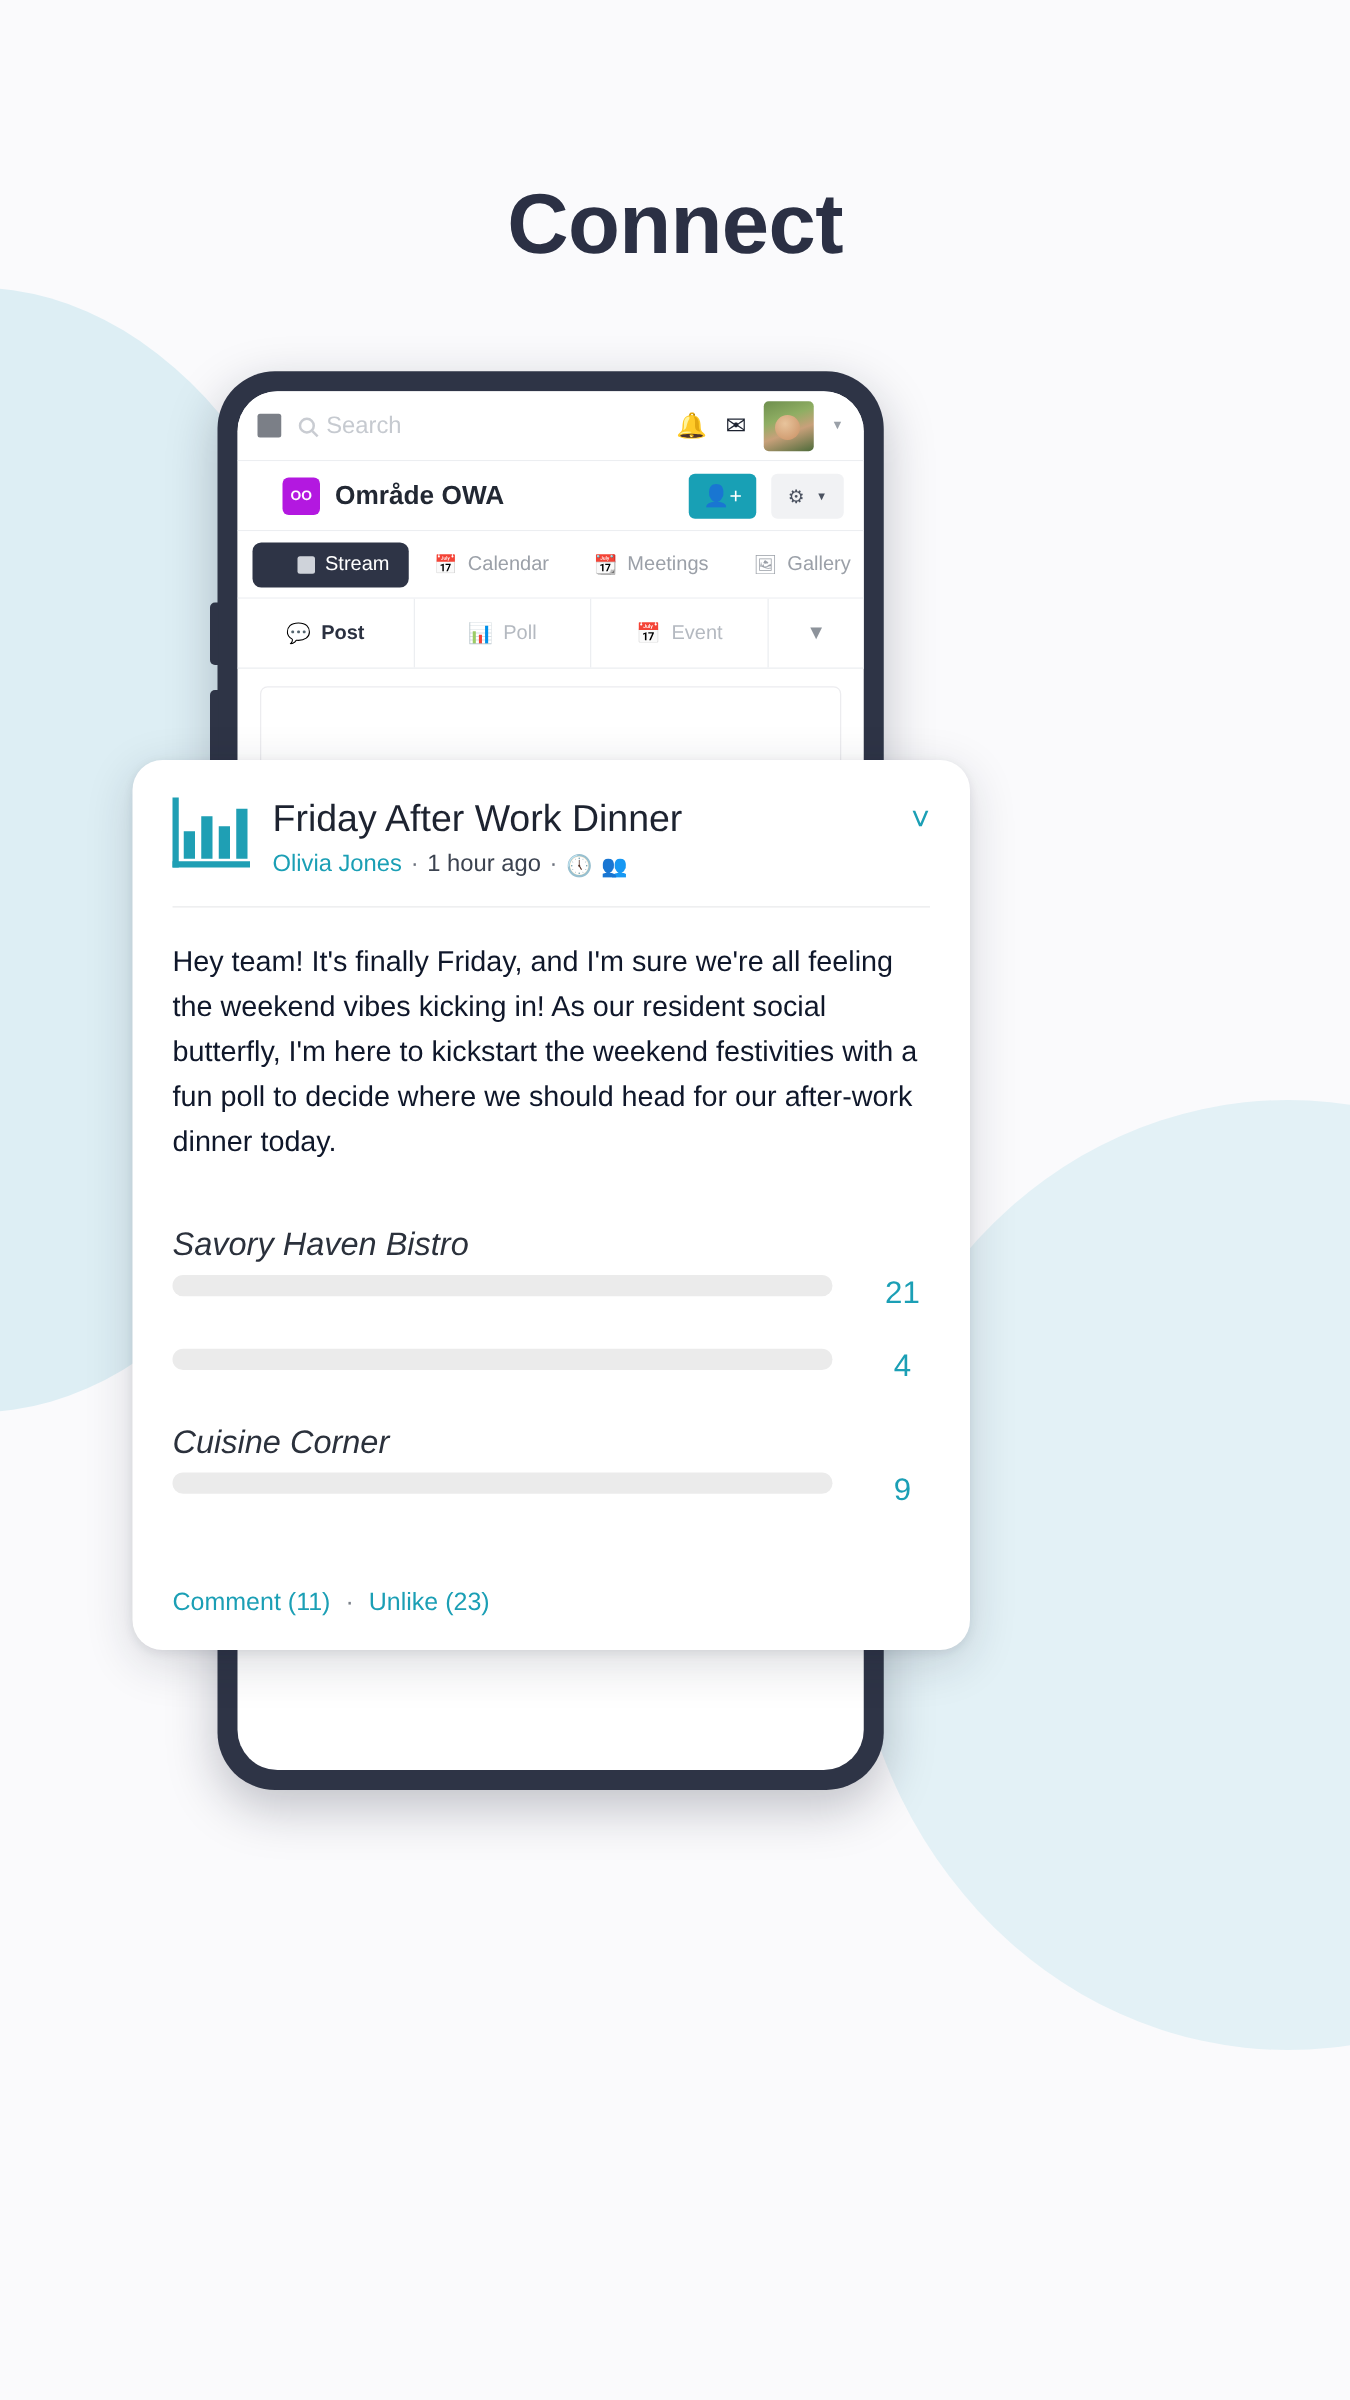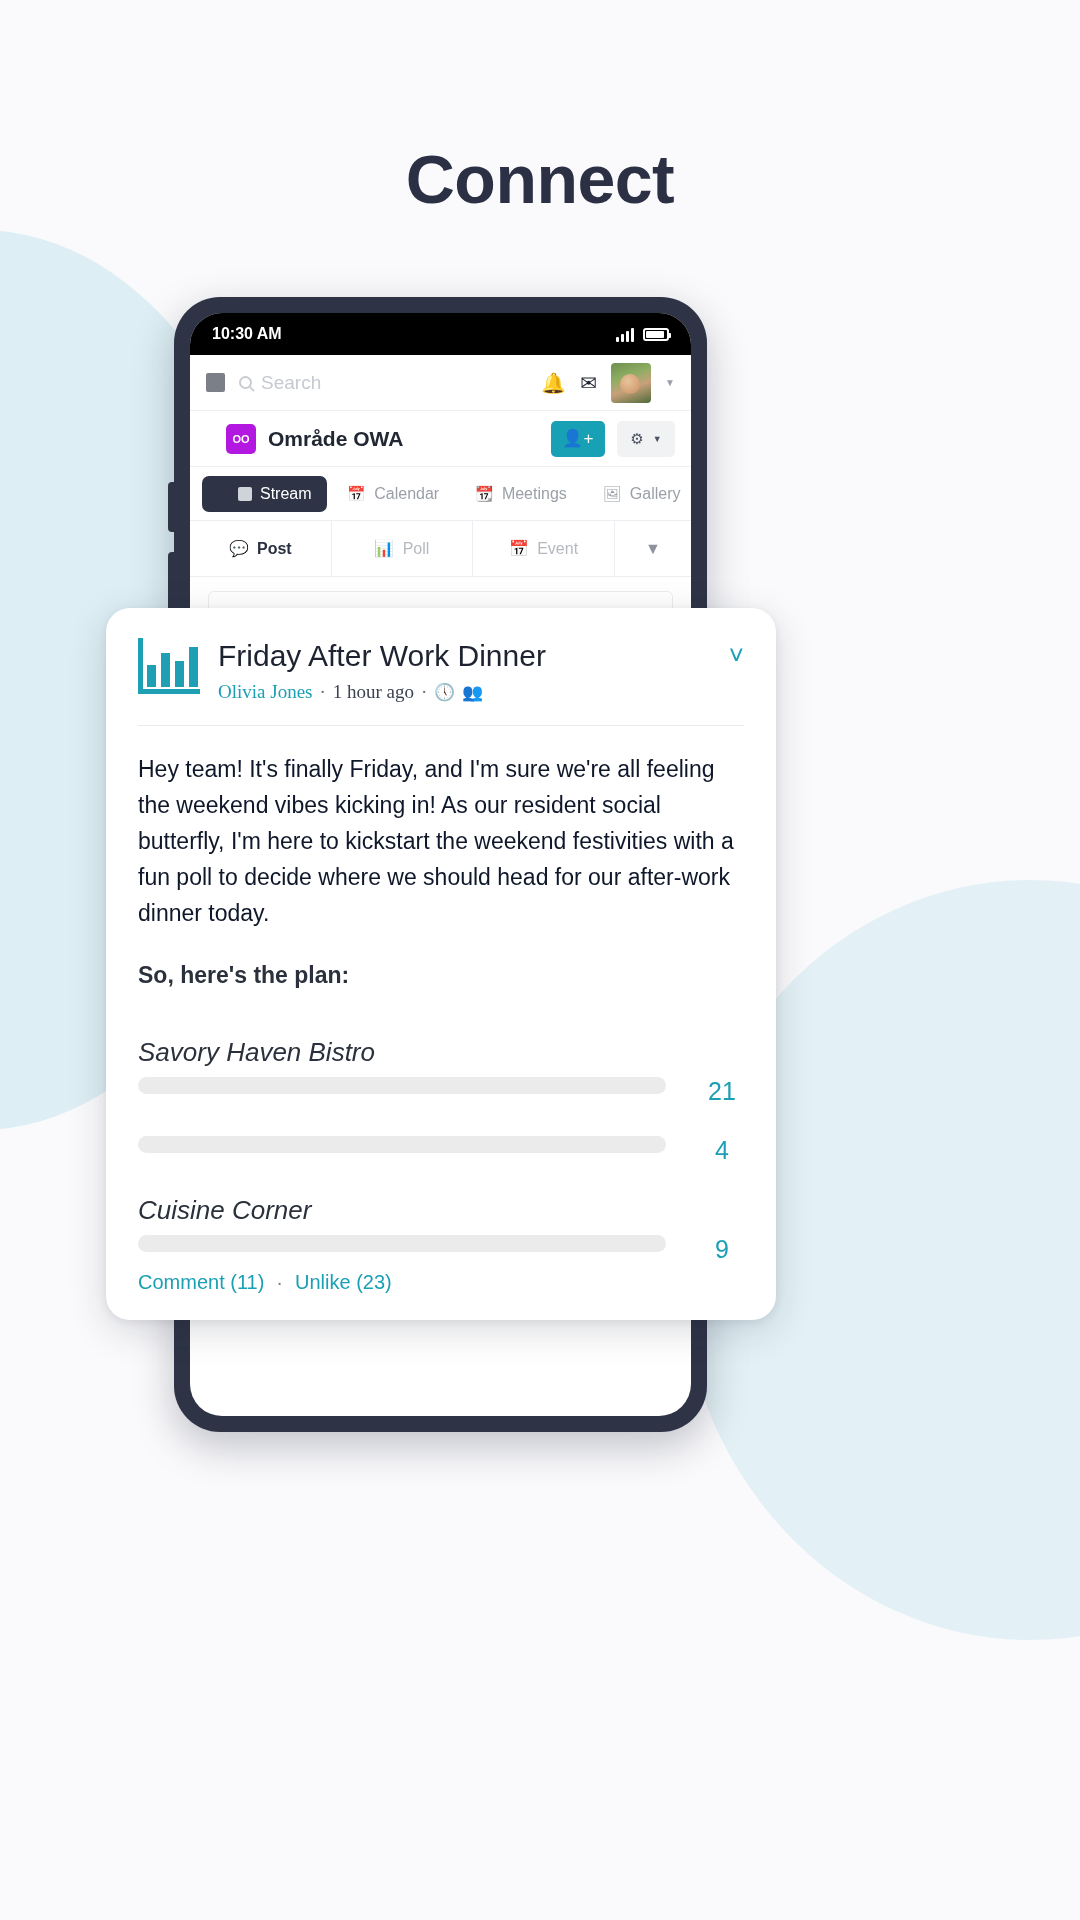--- a/index.html
+++ b/index.html
@@ -175,21 +175,21 @@
   .chart-ico { width: 62px; height: 56px; flex: none; position: relative; }
   .chart-ico .axis-v{position:absolute;left:0;top:0;bottom:0;width:5px;background:#1f9fb4;}
   .chart-ico .axis-h{position:absolute;left:0;bottom:0;right:0;height:5px;background:#1f9fb4;}
   .chart-ico b{position:absolute;bottom:7px;width:9px;background:#1f9fb4;display:block;}
   .chart-ico b:nth-of-type(1){left:9px;height:22px;}
   .chart-ico b:nth-of-type(2){left:23px;height:34px;}
   .chart-ico b:nth-of-type(3){left:37px;height:26px;}
   .chart-ico b:nth-of-type(4){left:51px;height:40px;}
   .ov-titles { flex: 1; }
   .ov-title { font-size: 30px; font-weight: 400; color: #1d2330; line-height: 1.18; }
-  .ov-meta { margin-top: 8px; font-size: 19px; color: #3c4350; display: flex; align-items: center; gap: 7px; flex-wrap: wrap; font-family: Liberation Serif, serif;}
+  .ov-meta { margin-top: 8px; font-size: 19px; color: #3c4350; display: flex; align-items: center; gap: 7px; flex-wrap: wrap;}
   .ov-author { color: #1b9fb5; }
   .ov-dot { color: #6b717c; }
   .meta-ico { font-size: 17px; color: #3b424f; }
   .chev { font-size: 26px; color: #1b9fb5; line-height: 1; padding-top: 4px; }
   .ov-rule { margin: 22px 0 0 0; height: 1px; background: #e9eaec; }
 
   .ov-body {
     margin-top: 26px; font-size: 23px; line-height: 1.56; color: #0f172a;
   }
   .ov-plan { margin-top: 30px; font-size: 23px; font-weight: 700; color: #2b313c; }
@@ -221,34 +221,20 @@
 
   <div class="headline">Connect</div>
 
   <div class="phone">
     <div class="phone-btn btn-a"></div>
     <div class="phone-btn btn-b"></div>
     <div class="phone-btn btn-c"></div>
 
     <div class="screen">
 
-      <div class="statusbar">
-        <span>10:30 AM</span>
-        <span class="status-right">
-          <span class="sig">
-              <i></i>
-              <i></i>
-              <i></i>
-              <i></i>
-            </span>
-          <span class="batt">
-              <i></i>
-            </span>
-        </span>
-      </div>
 
       <div class="appbar">
         <span class="burger"></span>
         <span class="searchwrap">
           <span class="mag"></span>
           <span class="search-ph">Search</span>
         </span>
         <span class="ico-bell">🔔</span>
         <span class="ico-mail">✉</span>
         <span class="avatar"></span>
@@ -334,21 +320,20 @@
           <span class="meta-ico">🕔</span>
           <span class="meta-ico">👥</span>
         </div>
       </span>
       <span class="chev">˅</span>
     </div>
 
     <div class="ov-rule"></div>
 
     <div class="ov-body">Hey team! It's finally Friday, and I'm sure we're all feeling the weekend vibes kicking in! As our resident social butterfly, I'm here to kickstart the weekend festivities with a fun poll to decide where we should head for our after-work dinner today.</div>
-    <div class="ov-plan">So, here's the plan:</div>
 
     <div class="poll">
 
       <div class="poll-row">
         <div class="poll-label">Savory Haven Bistro</div>
         <div class="poll-line">
           <span class="track" style="background: rgb(235, 235, 235);">
             <span class="fill" id="fill0" style="width: 75%; background: rgb(27, 159, 181);"></span>
           </span>
           <span class="poll-count">21</span>

